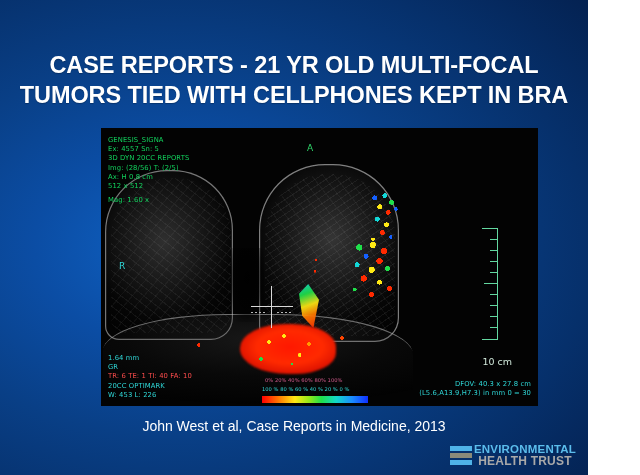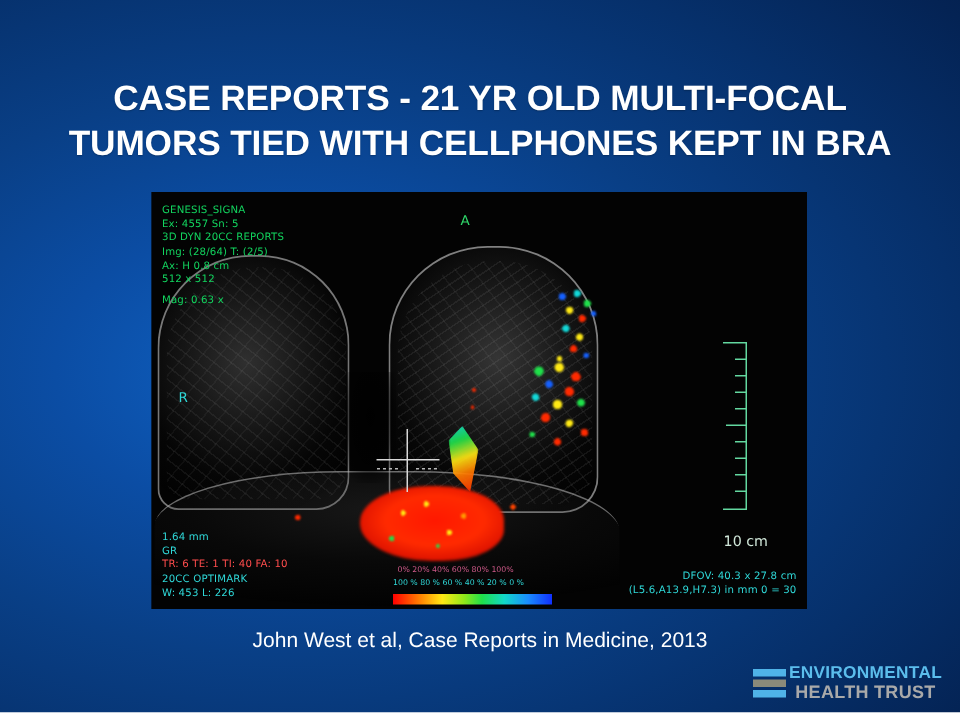--- a/index.html
+++ b/index.html
@@ -3,21 +3,21 @@
 <meta charset="utf-8">
 <style>
   * { box-sizing: border-box; margin: 0; padding: 0; }
   html, body {
     width: 640px; height: 475px;
     overflow: hidden;
     font-family: "Liberation Sans", sans-serif;
   }
   .slide {
     position: relative;
-    width: 640px; height: 475px;
+    width: 588px; height: 475px;
     background:
       radial-gradient(ellipse 110% 95% at 30% 52%, #0f62c4 0%, #0b4da4 22%, #093f86 42%, #06306b 64%, #042354 82%, #031a42 100%);
     overflow: hidden;
   }
 
   
   .title-block {
     position: absolute;
     top: 50px; left: 0; right: 0;
     text-align: center;
@@ -263,25 +263,25 @@
       <div class="v"></div>
       <div class="h"></div>
       <div class="dash" style="left:0;width:16px;"></div>
       <div class="dash" style="left:26px;width:16px;"></div>
     </div>
 
     <div class="ov ov-tl">
       <div>GENESIS_SIGNA</div>
       <div>Ex: 4557 Sn: 5</div>
       <div>3D DYN 20CC REPORTS</div>
-      <div>Img: (28/64) T: (2/5)</div>
+      <div>Img: (28/56) T: (2/5)</div>
       <div>Ax: H      0.8 cm</div>
       <div>512 x 512</div>
     </div>
-    <div class="ov ov-mag">Mag: 0.63 x</div>
+    <div class="ov ov-mag">Mag: 1.60 x</div>
 
 
     <div class="ov ov-bl">
       <span class="cy">1.64 mm</span>
       <span class="cy">GR</span>
       <span class="red">TR: 6 TE: 1 TI: 40 FA: 10</span>
       <span class="cy">20CC  OPTIMARK</span>
       <span class="cy">W: 453 L: 226</span>
     </div>
 

